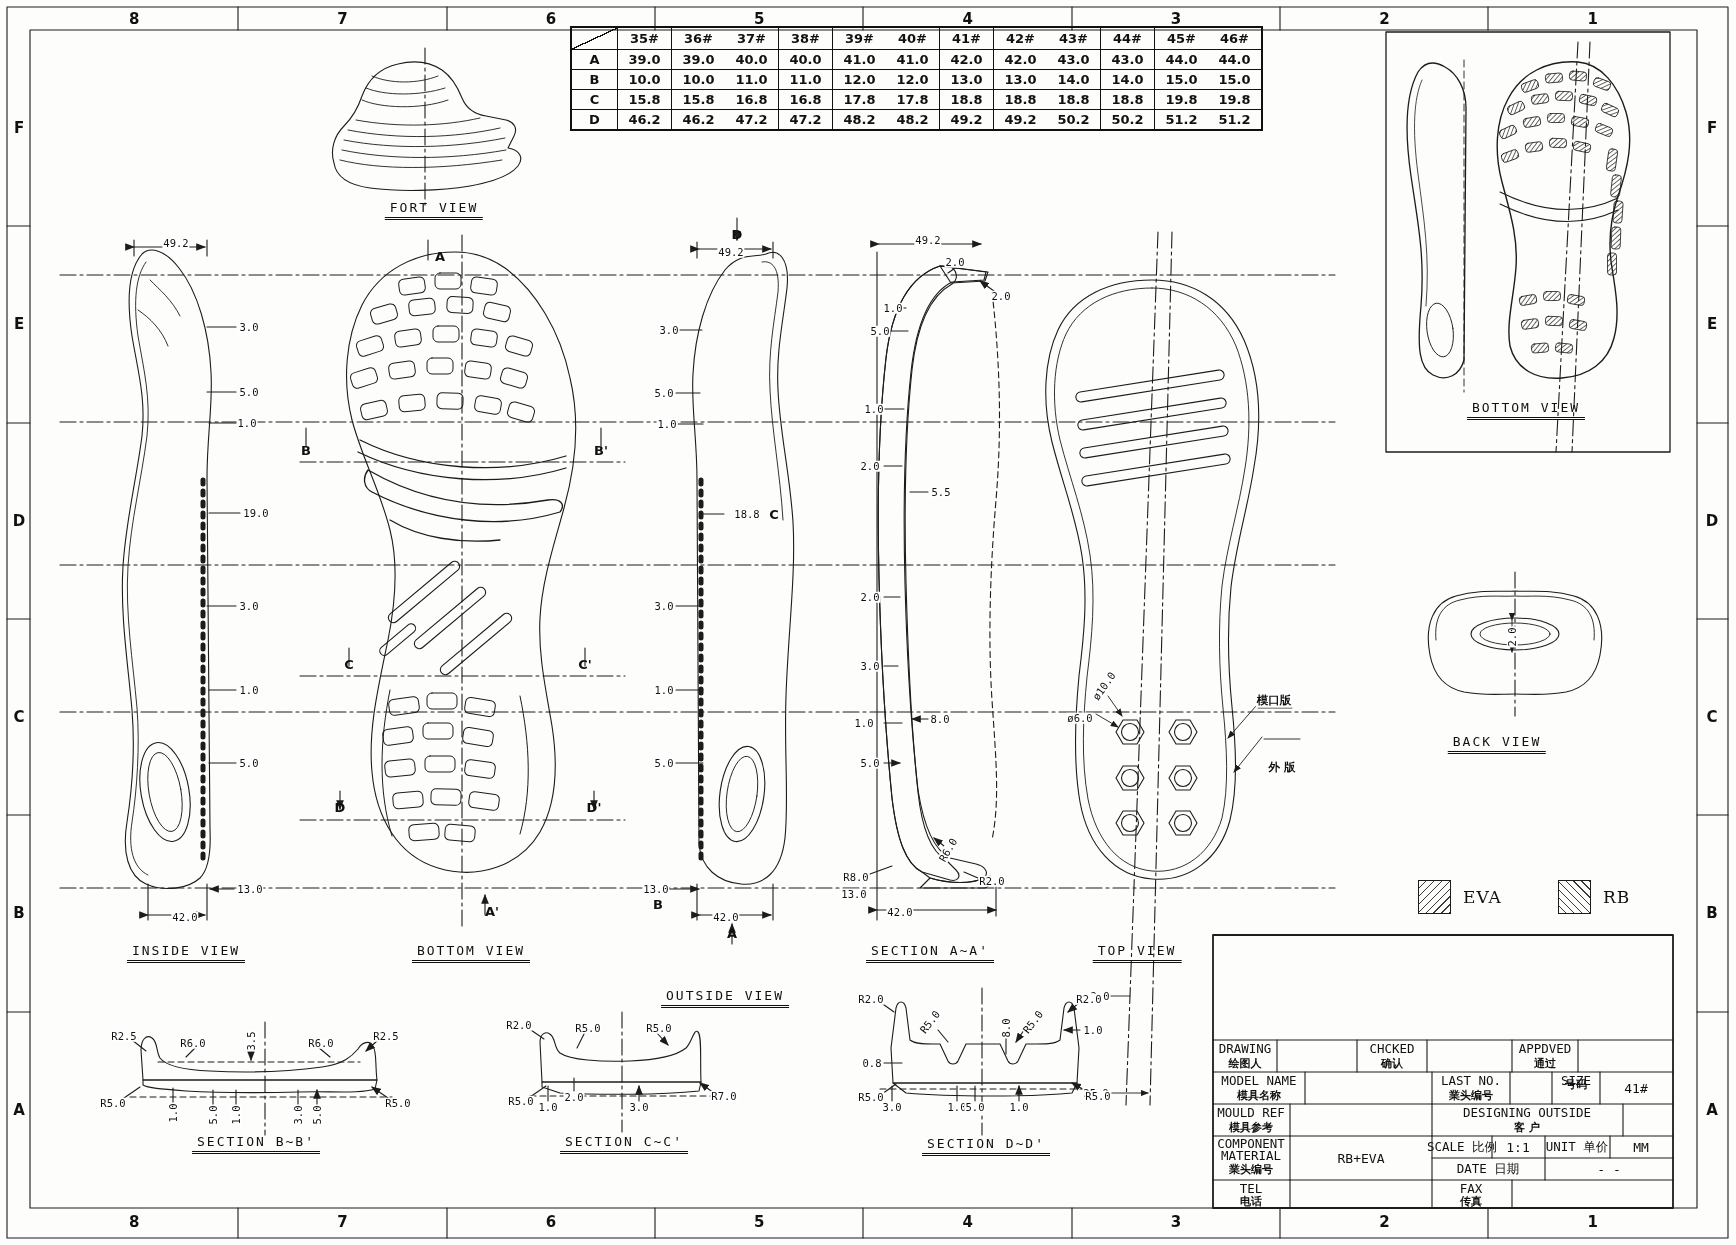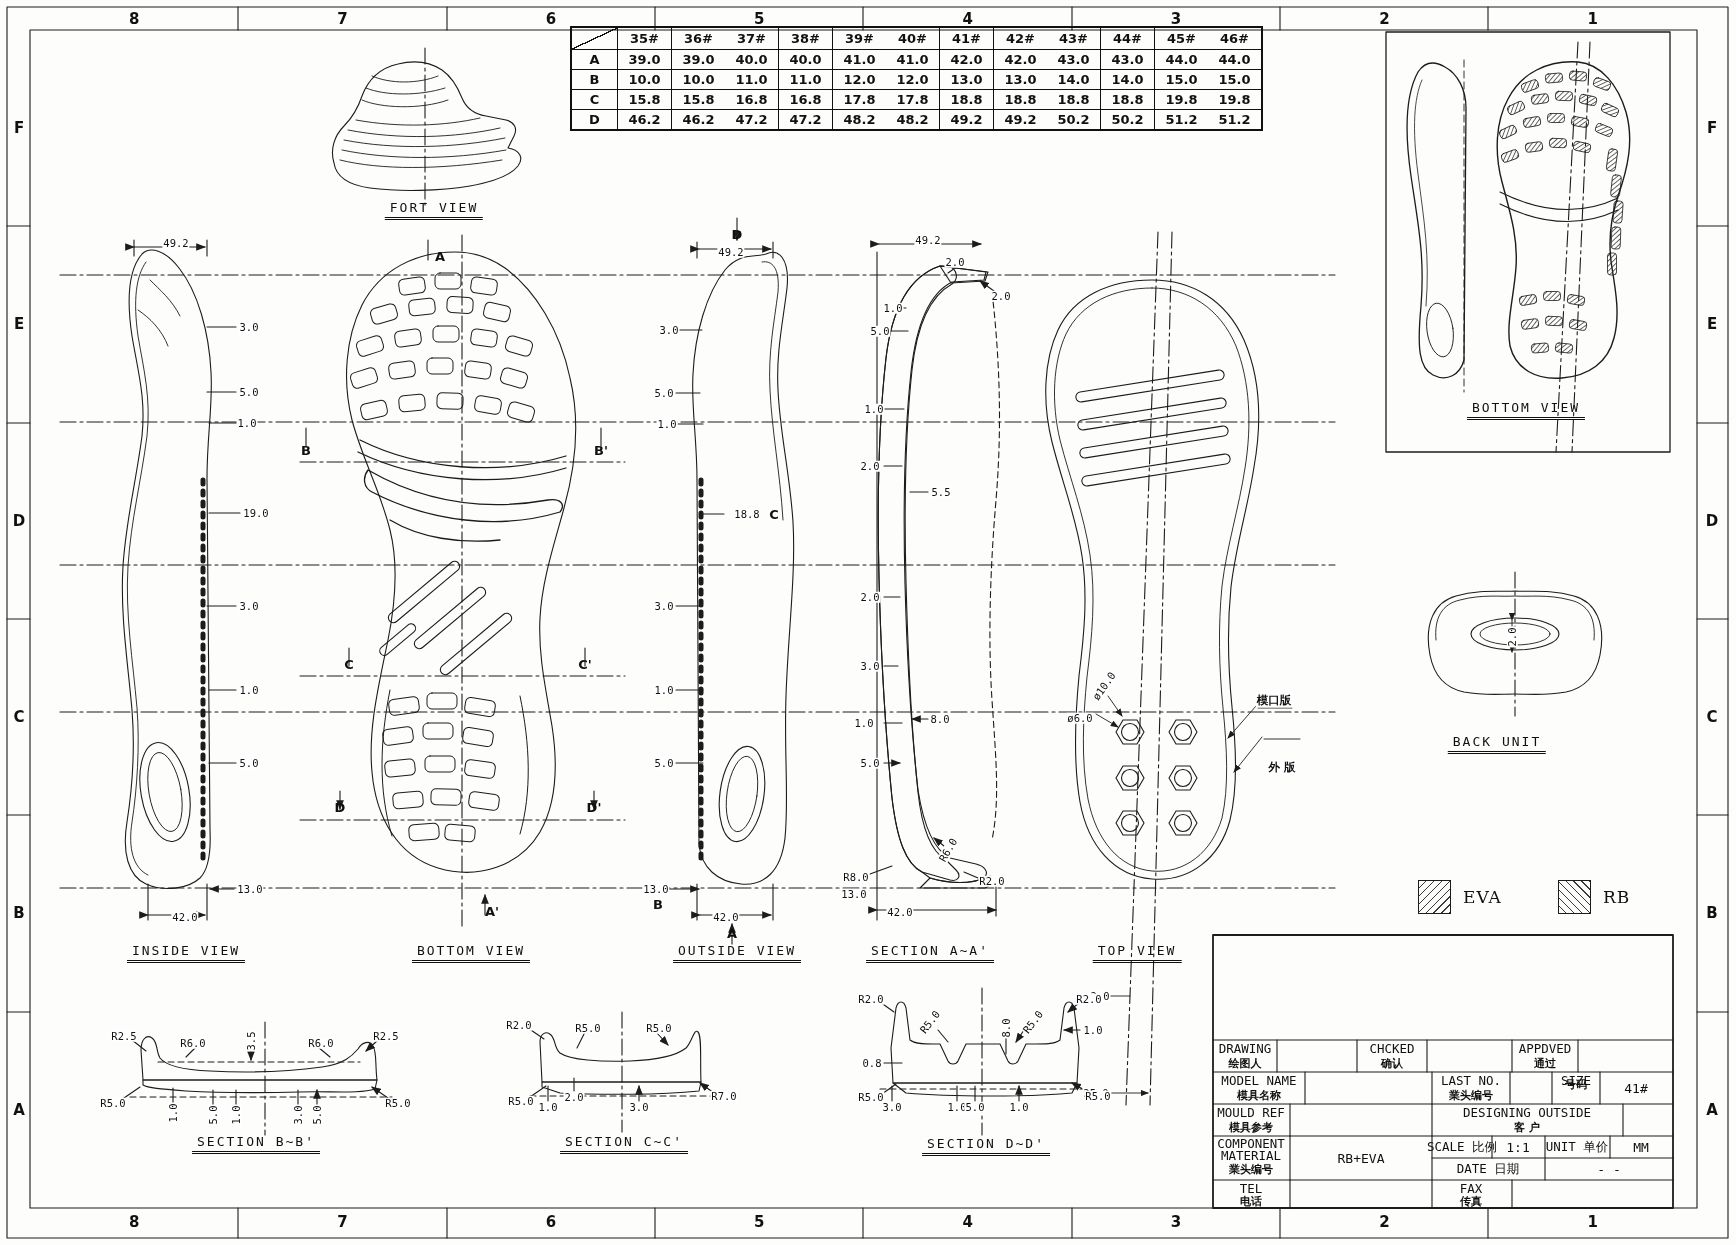--- a/index.html
+++ b/index.html
@@ -539,25 +539,25 @@
       <span class="ann" style="left: 892px; top: 1107px;">3.0</span>
       <span class="ann" style="left: 957px; top: 1107px;">1.0</span>
       <span class="ann" style="left: 975px; top: 1107px;">5.0</span>
       <span class="ann" style="left: 1019px; top: 1107px;">1.0</span>
       <span class="ann" style="left: 1098px; top: 1096px;">R5.0</span>
     </div>
 <div id="vlabLayer">
       <span class="vlabel" style="left: 434px; top: 210px;">FORT VIEW</span>
       <span class="vlabel" style="left: 186px; top: 953px;">INSIDE VIEW</span>
       <span class="vlabel" style="left: 471px; top: 953px;">BOTTOM VIEW</span>
-      <span class="vlabel" style="left: 725px; top: 953px; margin-left: 12px;">OUTSIDE VIEW</span>
+      <span class="vlabel" style="left: 725px; top: 998px;">OUTSIDE VIEW</span>
       <span class="vlabel" style="left: 930px; top: 953px;">SECTION A~A'</span>
       <span class="vlabel" style="left: 1137px; top: 953px;">TOP VIEW</span>
       <span class="vlabel" style="left: 1526px; top: 410px;">BOTTOM VIEW</span>
-      <span class="vlabel" style="left: 1497px; top: 744px;">BACK UNIT</span>
+      <span class="vlabel" style="left: 1497px; top: 744px;">BACK VIEW</span>
       <span class="vlabel" style="left: 256px; top: 1144px;">SECTION B~B'</span>
       <span class="vlabel" style="left: 624px; top: 1144px;">SECTION C~C'</span>
       <span class="vlabel" style="left: 986px; top: 1146px;">SECTION D~D'</span>
     </div>
 <div id="tbLayer">
       <span class="tbt tben" style="left: 1245px; top: 1048px;">DRAWING</span>
       <span class="tbt tbcn" style="left: 1245px; top: 1063px;">绘图人</span>
       <span class="tbt tben" style="left: 1392px; top: 1048px;">CHCKED</span>
       <span class="tbt tbcn" style="left: 1392px; top: 1063px;">确认</span>
       <span class="tbt tben" style="left: 1545px; top: 1048px;">APPDVED</span>

